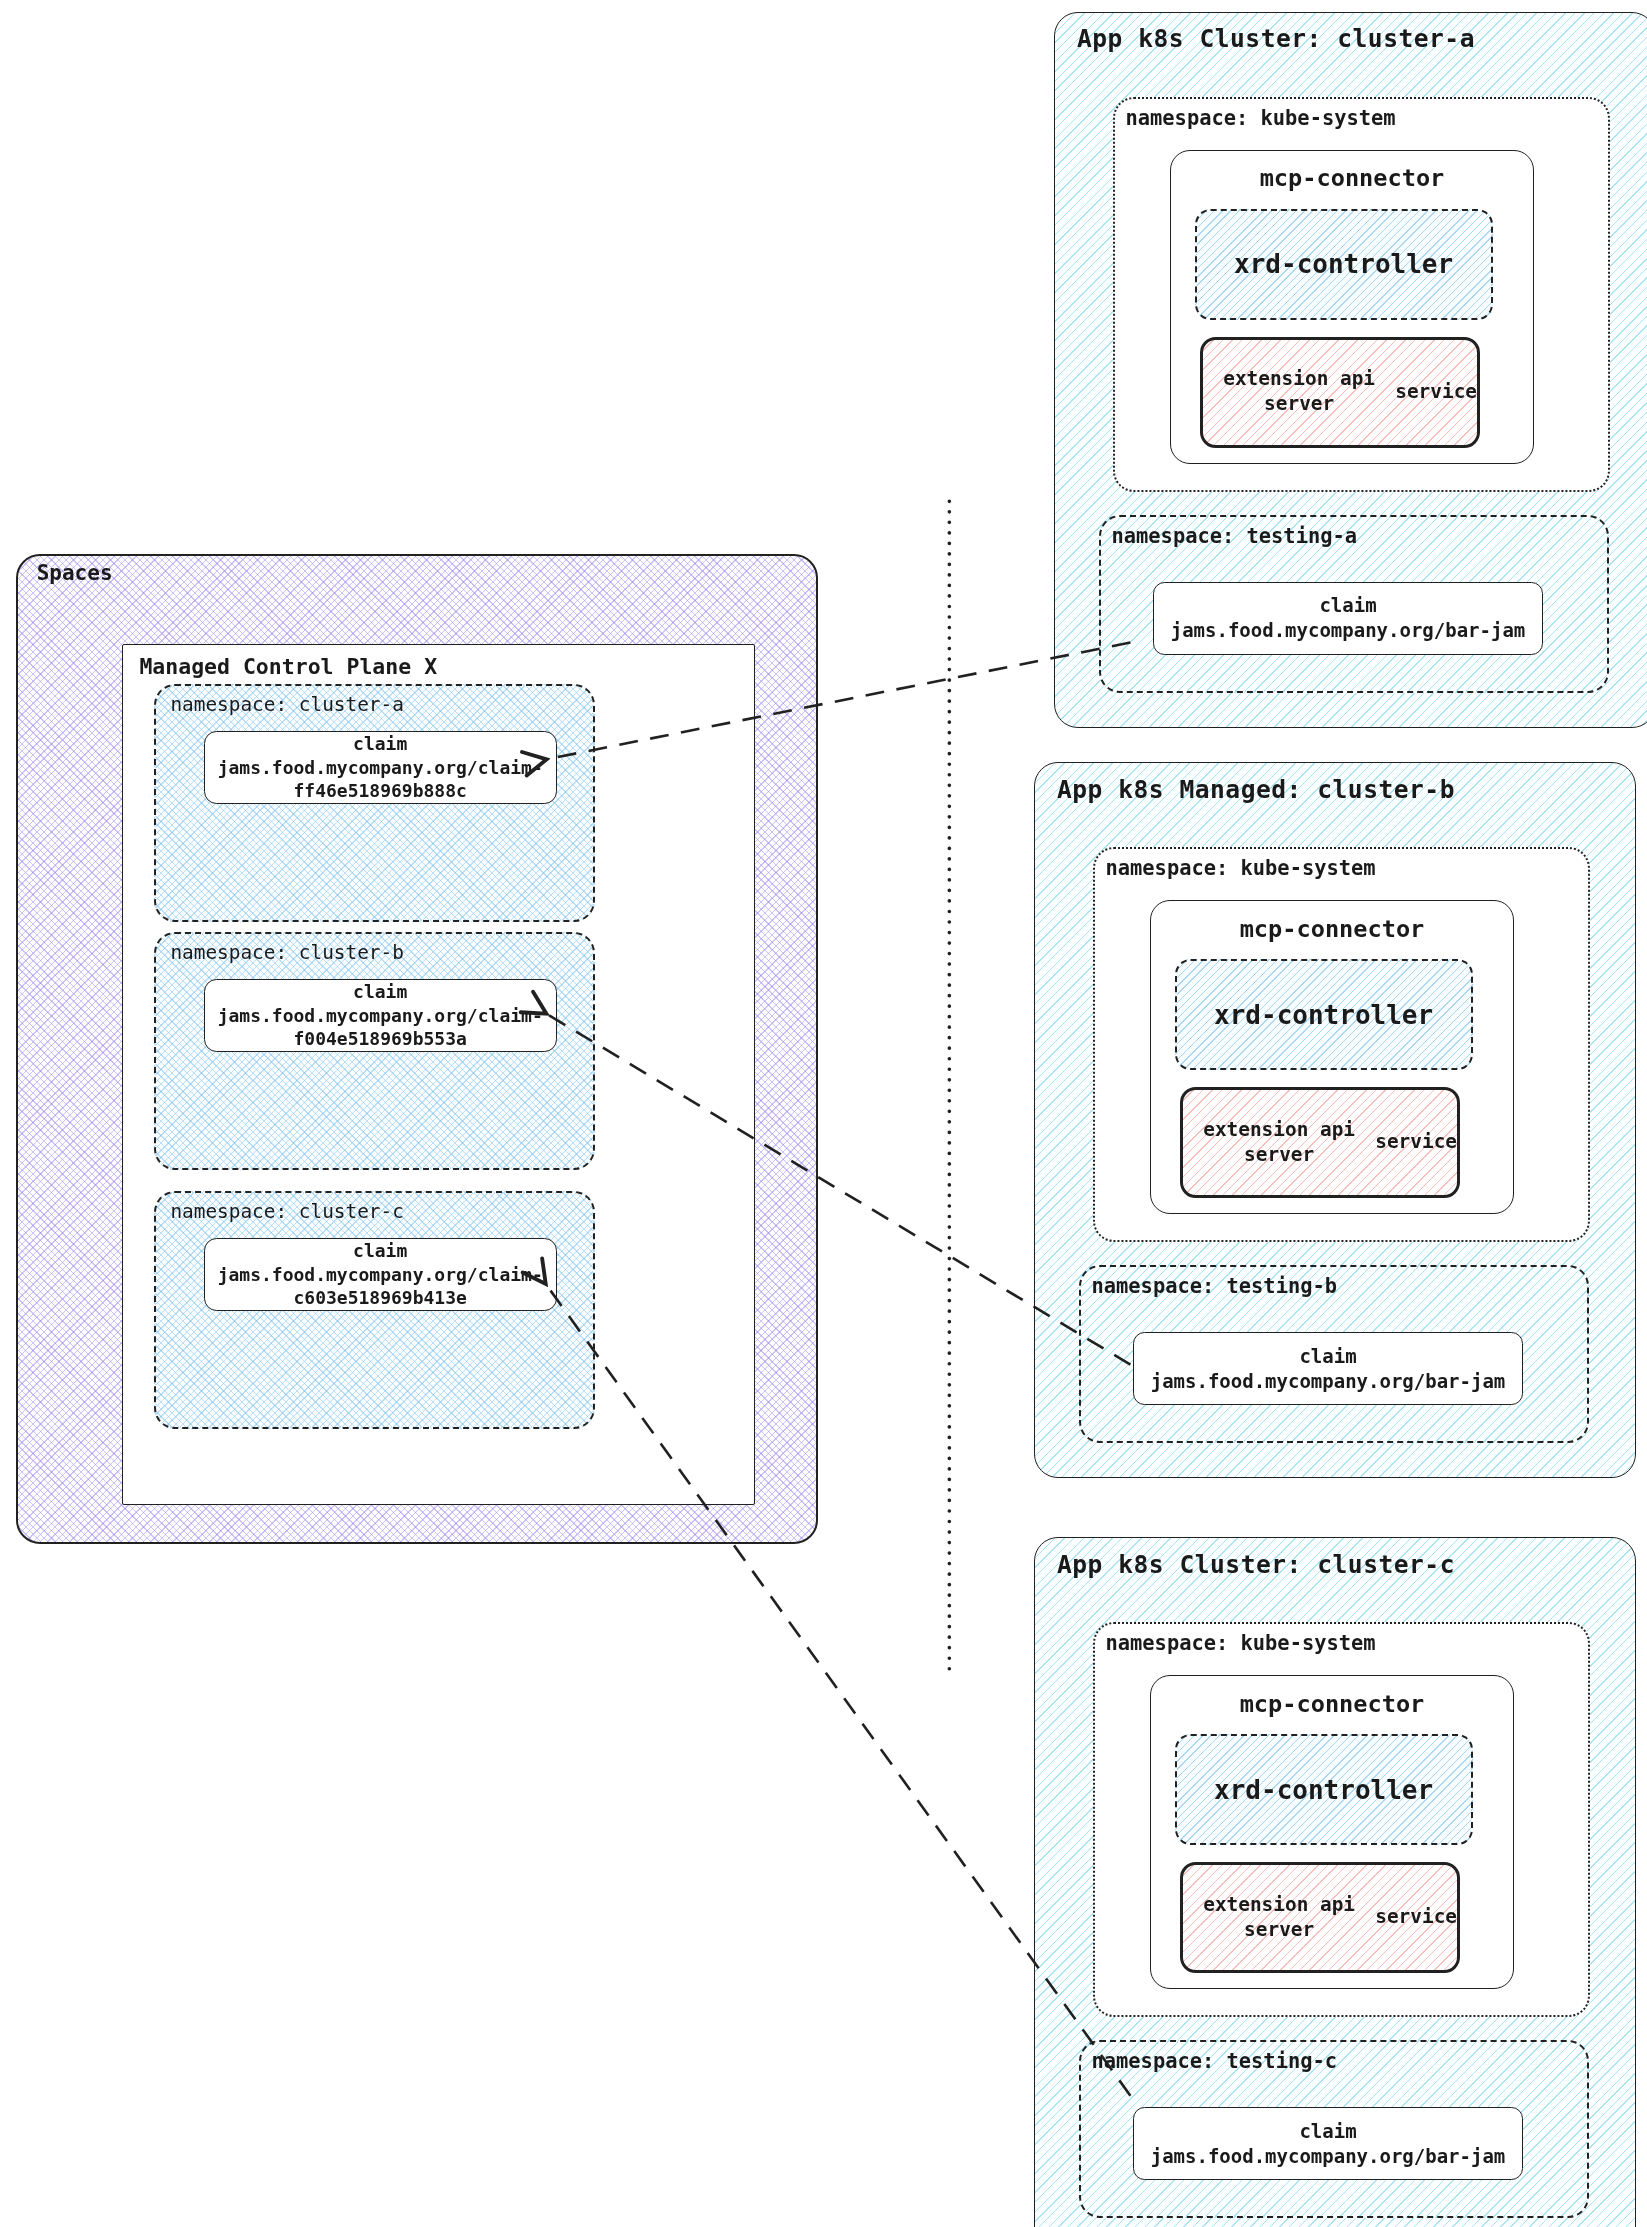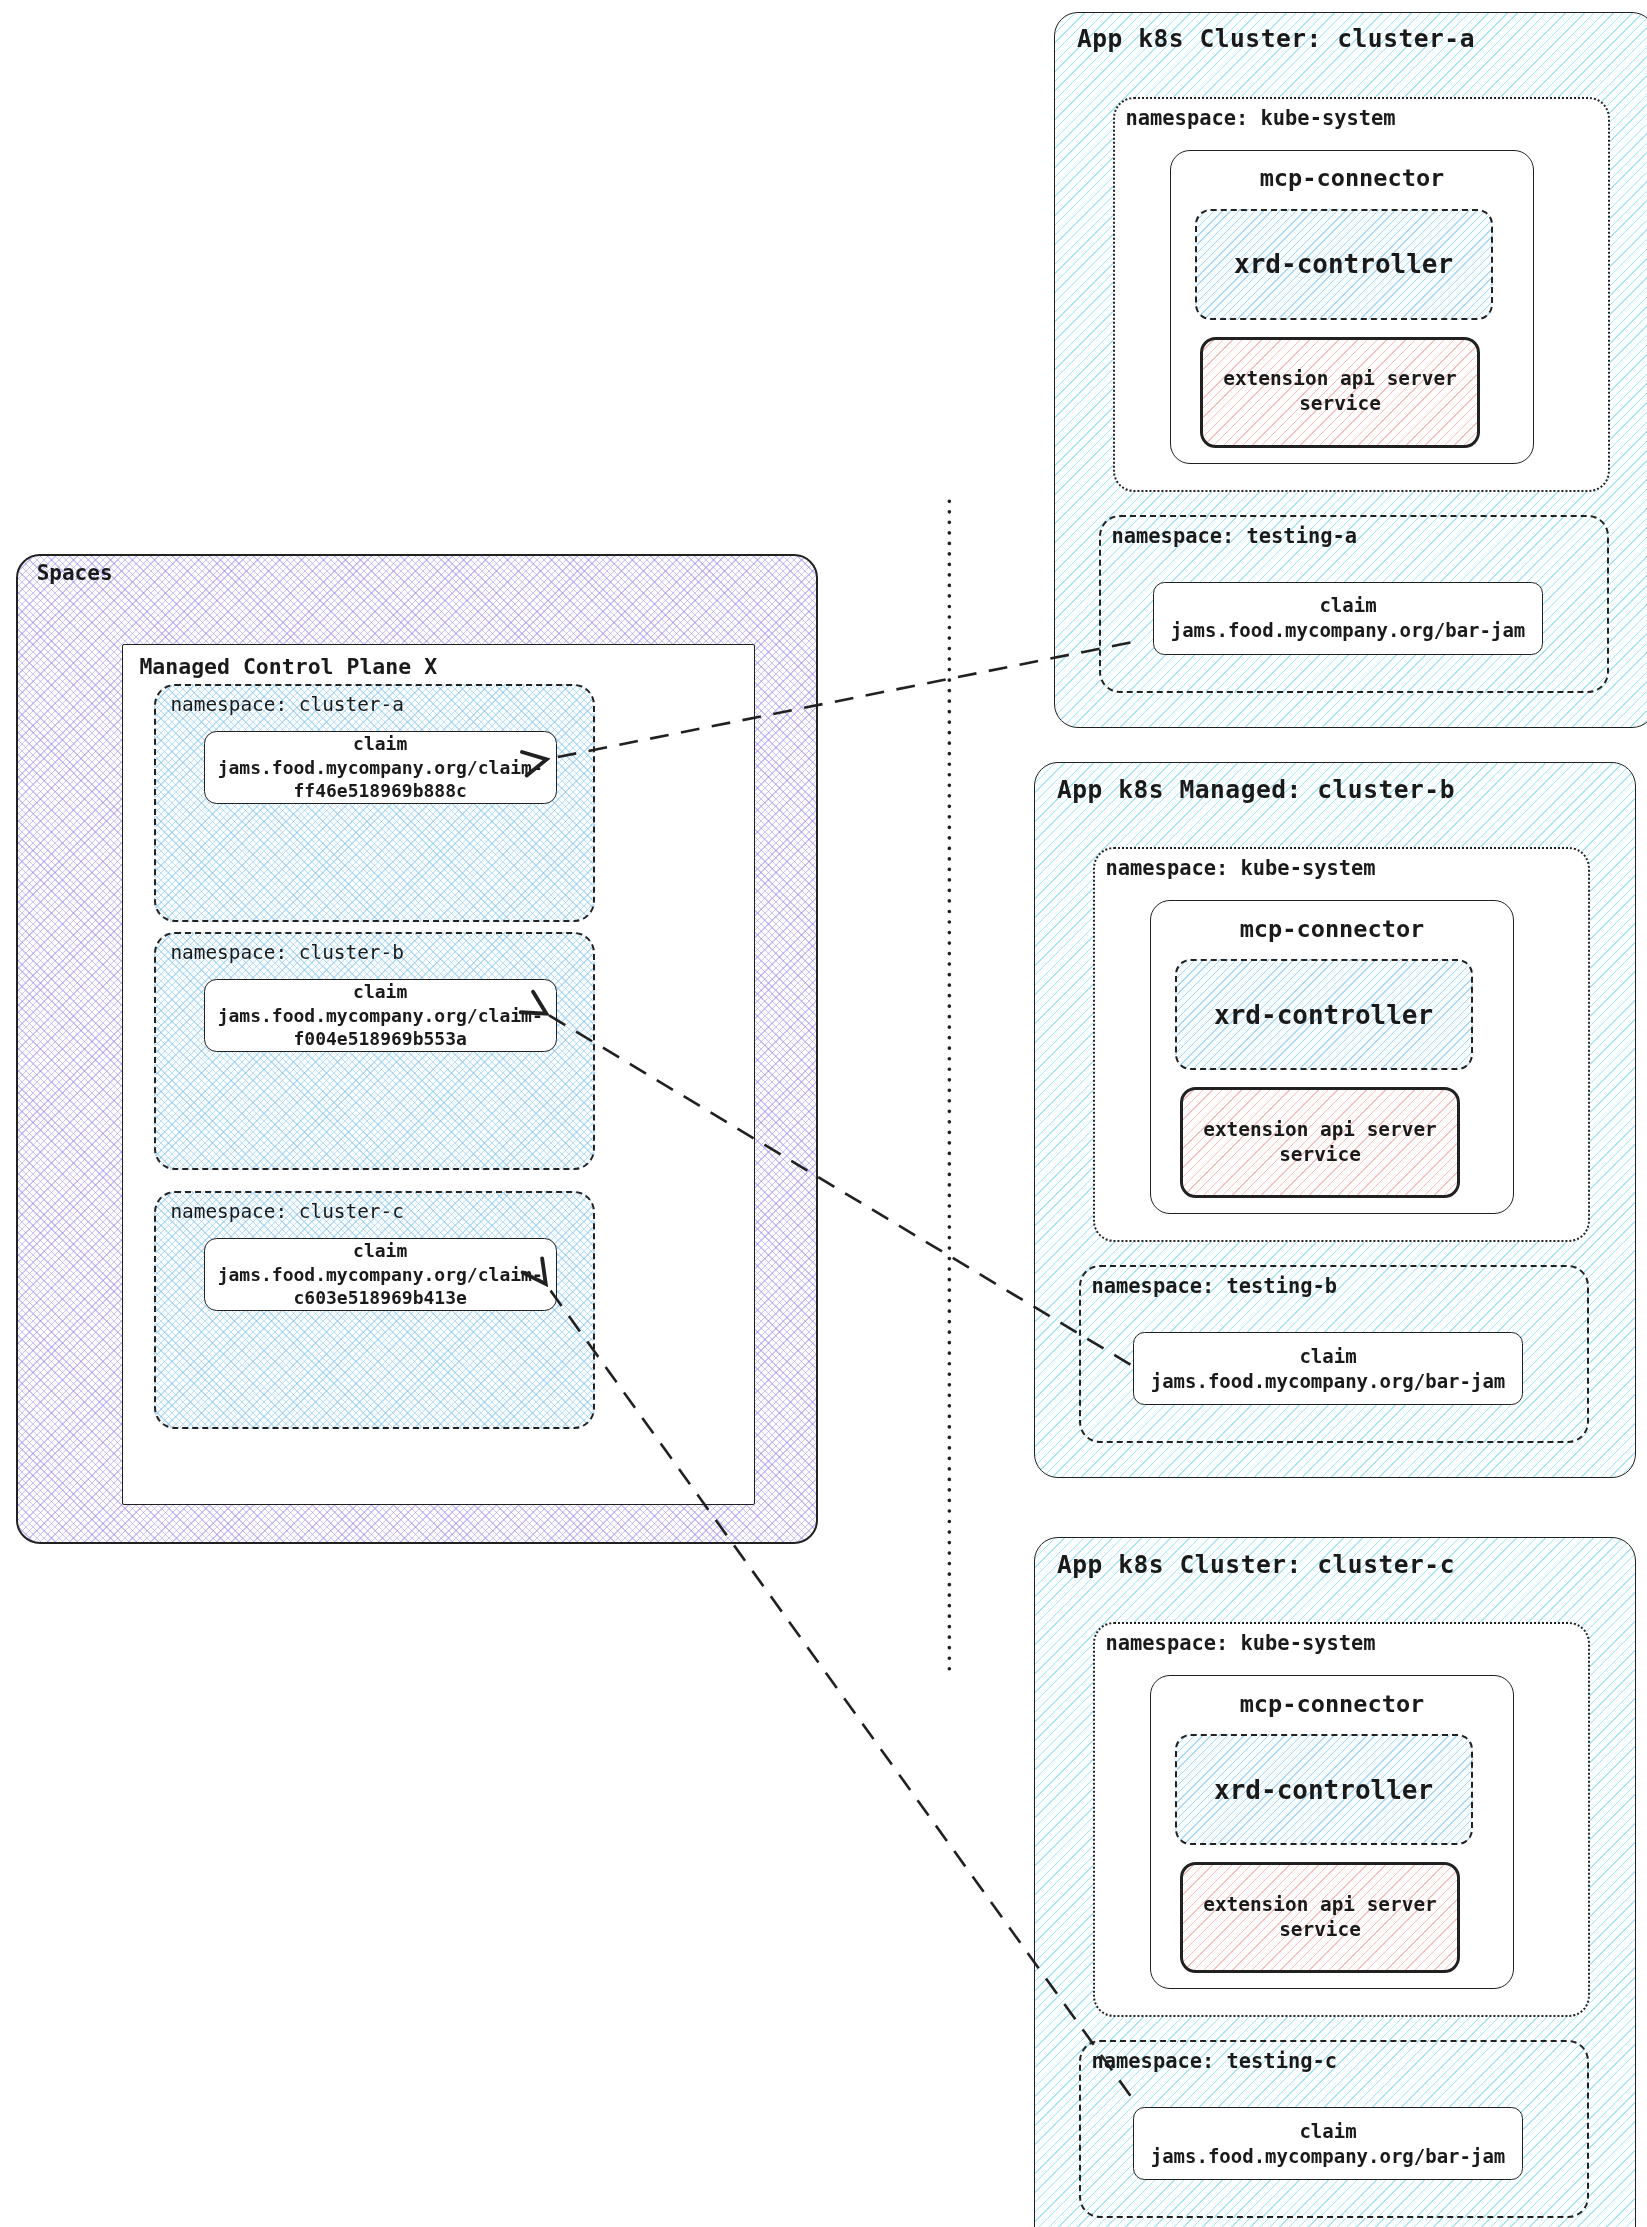--- a/index.html
+++ b/index.html
@@ -63,21 +63,21 @@
   }
   .xrd{
     position:absolute;left:23.6px;top:58px;width:298px;height:111px;
     border:2.6px dashed #212121;border-radius:15.7px;box-sizing:border-box;
     display:flex;align-items:center;justify-content:center;
     font-size:26px;font-weight:600;
   }
   .ext{
     position:absolute;left:29px;top:186px;width:280px;height:111px;
     border:3.1px solid #212121;border-radius:15.7px;box-sizing:border-box;
-    display:flex;flex-direction:column;align-items:center;justify-content:center;
+    display:flex;flex-direction:row;align-items:center;justify-content:center;
     font-size:19.4px;font-weight:600;line-height:24.6px;text-align:center;
   }
   .testing{
     position:absolute;left:44px;top:502px;width:510px;height:178px;
     border:2.6px dashed #212121;border-radius:21px;box-sizing:border-box;
   }
   .claim-r{
     position:absolute;left:52px;top:65px;width:390px;height:73px;
     background:#ffffff;border:1.6px solid #212121;border-radius:11.5px;box-sizing:border-box;
     display:flex;flex-direction:column;align-items:center;justify-content:center;

